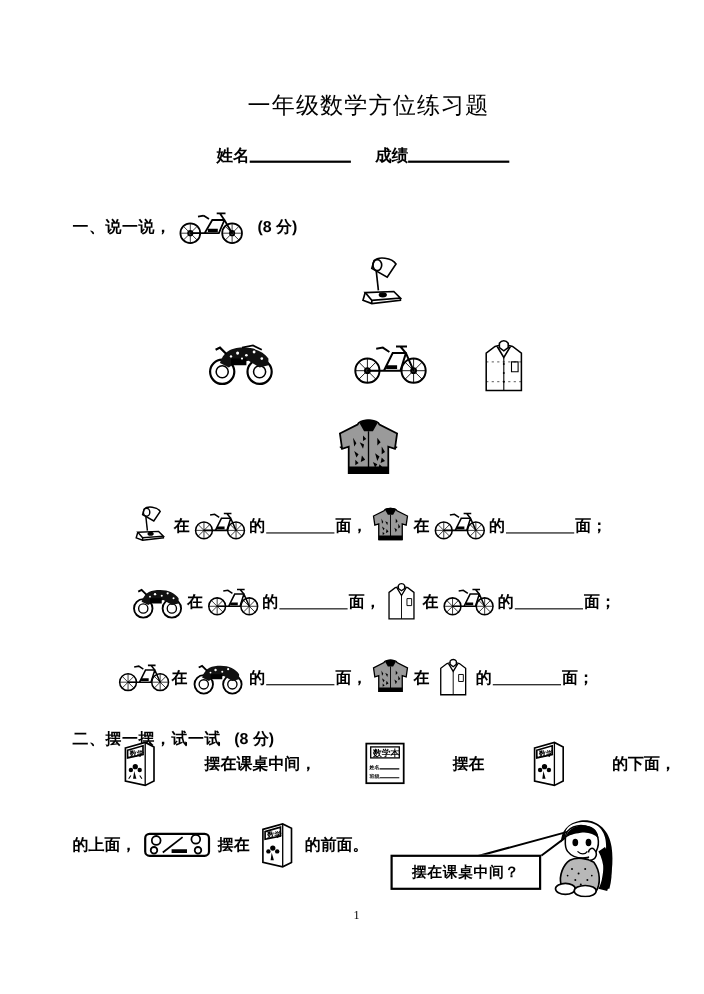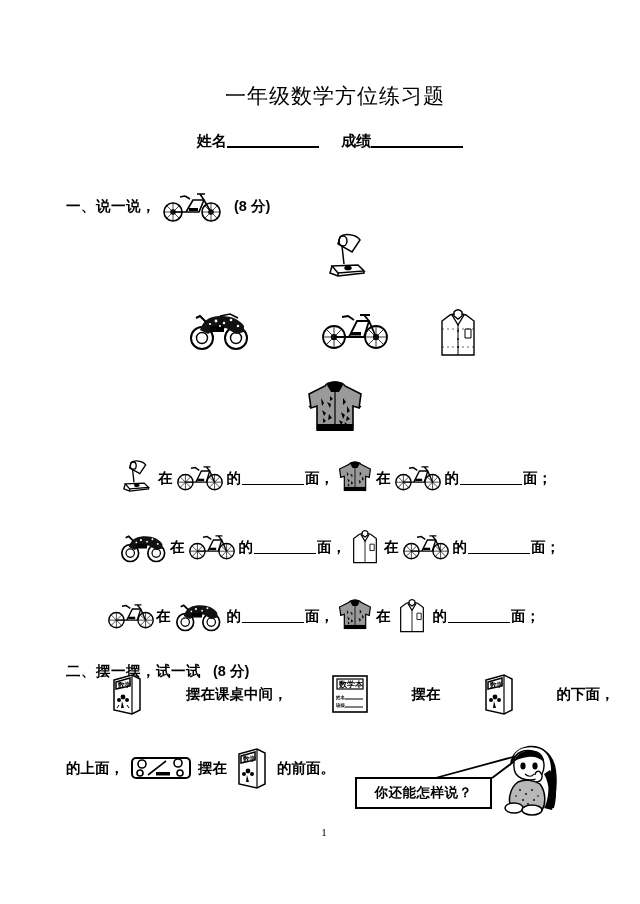--- a/index.html
+++ b/index.html
@@ -668,21 +668,21 @@
           </g>
       </svg>
     </span>
     <span>的前面。</span>
   </div>
 
   <svg class="bubble-tail" viewBox="0 0 110 30">
     <path d="M8 28 L104 2 L72 26" fill="none" stroke="#000" stroke-width="1.8"></path>
   </svg>
   <div class="bubble">
-    <span>你还能怎样说？</span>
+    <span>摆在课桌中间？</span>
   </div>
 
   <div style="position:absolute; left:498px; top:744px;">
     <svg width="66" height="72" viewBox="0 0 66 72">
 
       <path d="M16 16 C14 4 34 0 44 6 C54 12 54 26 52 36 C50 48 50 58 46 64 L54 66 C58 54 60 40 58 26 C56 10 44 0 30 2 C18 4 12 12 12 22 Z" fill="#000"></path>
 
       <path d="M16 18 C16 8 28 4 38 8 C46 12 48 22 44 30 C40 38 24 38 18 30 C15 26 16 22 16 18 Z" fill="#fff" stroke="#000" stroke-width="1.4"></path>
 
       <path d="M16 18 C18 8 30 4 40 8 C44 10 46 14 46 18 C42 14 36 12 30 13 C24 14 19 15 16 18 Z" fill="#000"></path>

